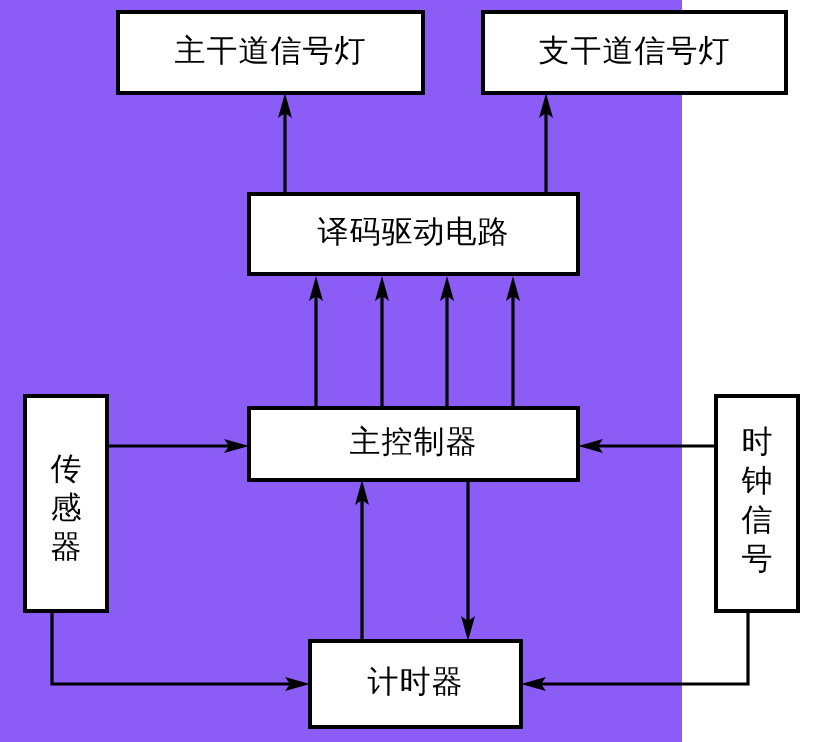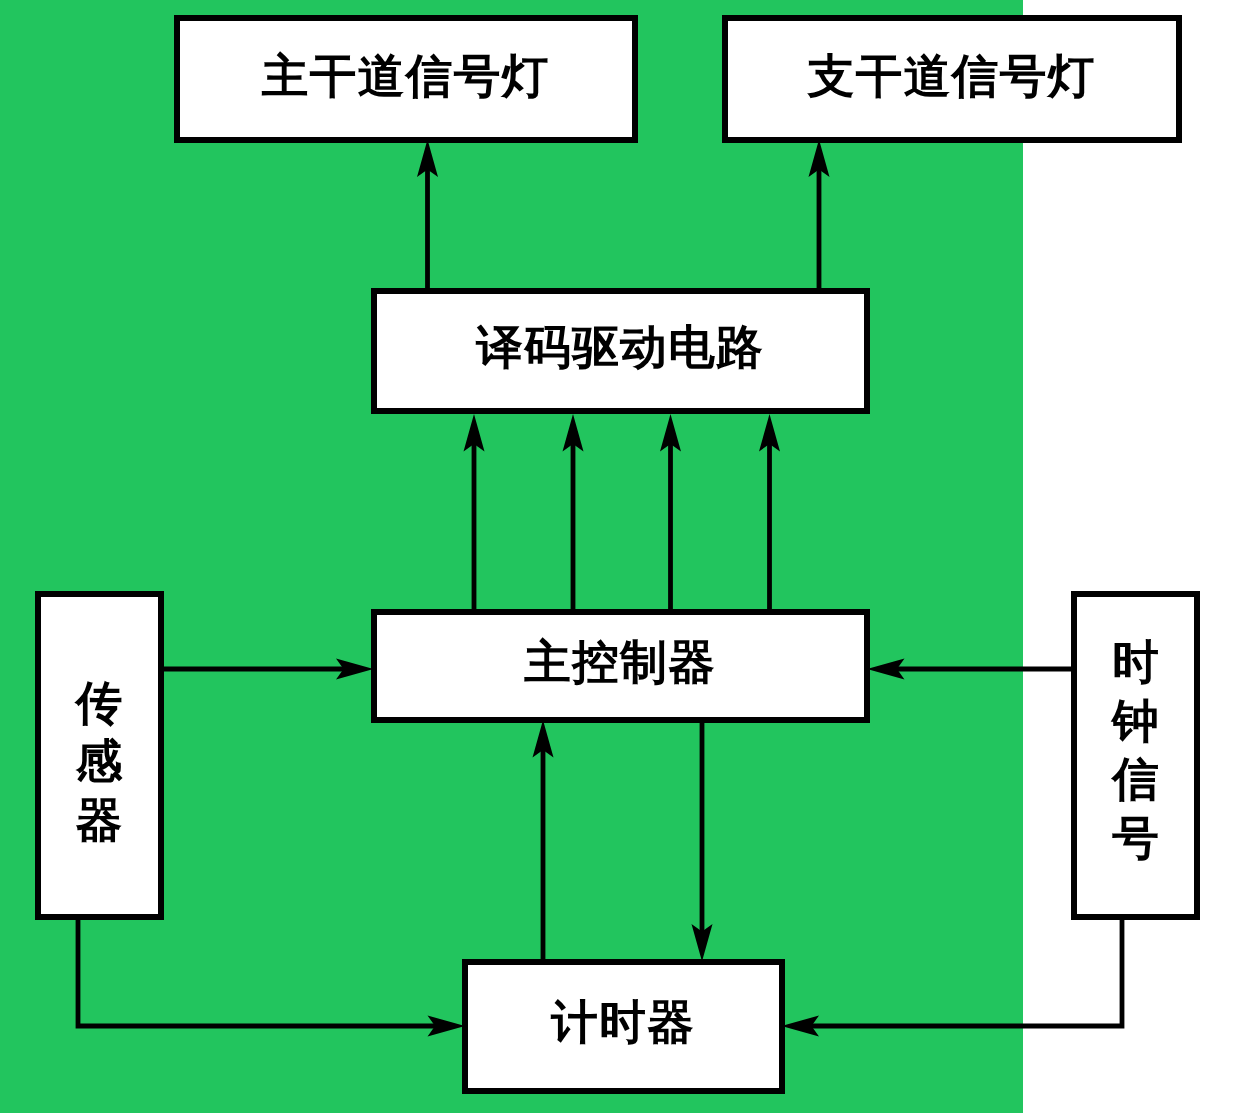--- a/index.html
+++ b/index.html
@@ -11,22 +11,21 @@
   body {
     width: 828px;
     height: 742px;
     font-family: "Liberation Serif", "DejaVu Serif", serif;
     overflow: hidden;
   }
   #diagram-root {
     position: relative;
     width: 682px;
     height: 742px;
-    background: #22c55e;
-    font-weight: bold;
+    background: #8b5cf6;
   }
   svg#block-diagram {
     display: block;
     width: 828px;
     height: 742px;
   }
   .block-rect {
     fill: #ffffff;
     stroke: #000000;
     stroke-width: 4;

